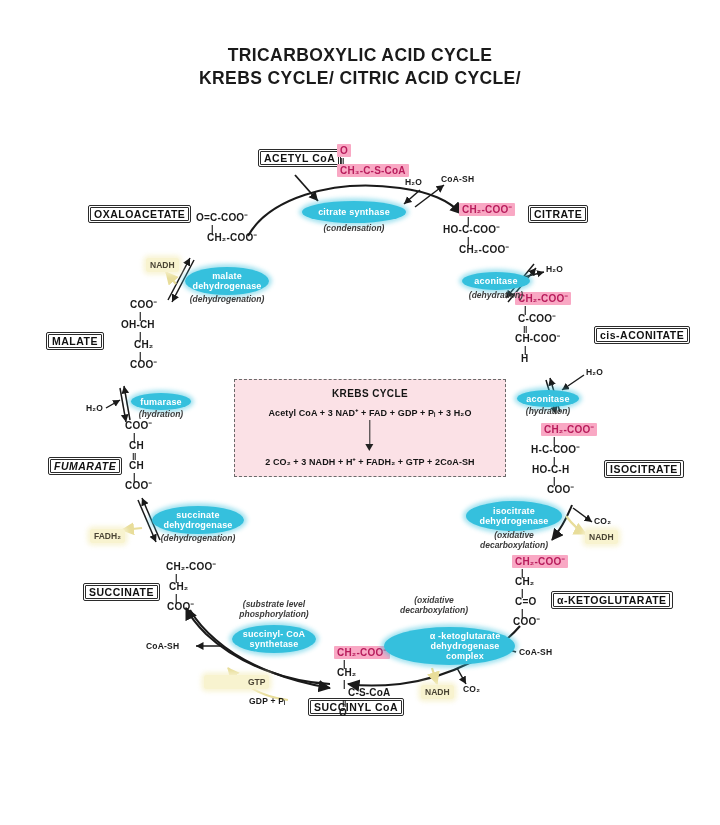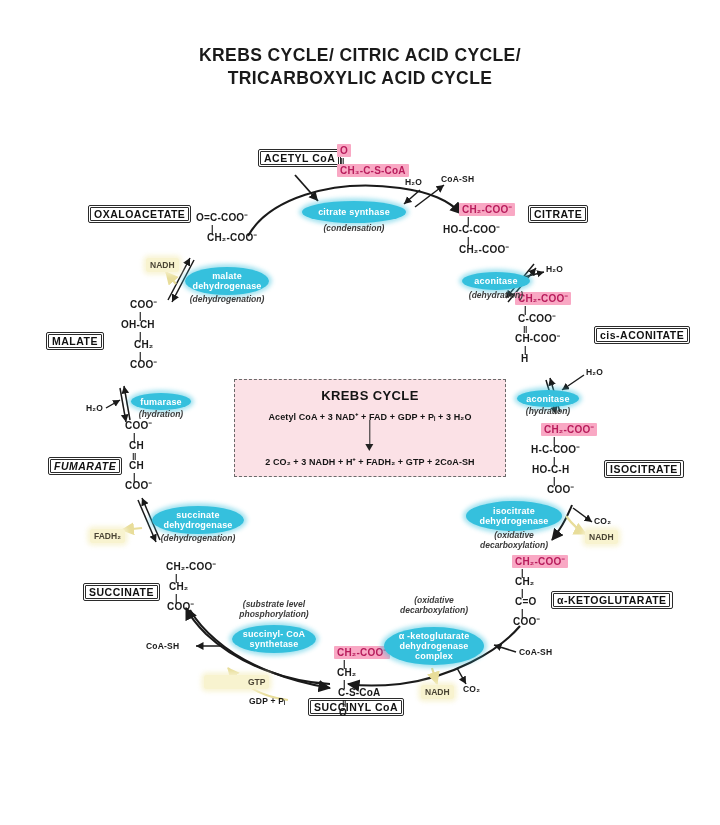--- a/index.html
+++ b/index.html
@@ -132,21 +132,21 @@
     top: 379px;
     width: 272px;
     height: 98px;
     background: #fbe1e6;
     border: 1.6px dashed #6a6a6a;
     box-sizing: border-box;
   }
   .centerbox .cb-title {
     text-align: center;
     font-weight: bold;
-    font-size: 13px;
+    font-size: 10px;
     color: #141414;
     margin-top: 8px;
     letter-spacing: 0.4px;
   }
   .centerbox .cb-eq {
     text-align: center;
     font-weight: bold;
     font-size: 9px;
     color: #141414;
     margin-top: 7px;
@@ -227,22 +227,22 @@
     font-weight: bold;
     letter-spacing: 0.2px;
   }
 </style>
 </head>
 <body>
 
 <div id="canvas">
 
   <div class="title">
+    <div>TRICARBOXYLIC ACID CYCLE</div>
     <div>KREBS CYCLE/ CITRIC ACID CYCLE/</div>
-    <div>TRICARBOXYLIC ACID CYCLE</div>
   </div>
 
   <svg id="arrows" viewBox="0 0 720 825">
     <defs>
       <marker id="ah" markerWidth="7" markerHeight="7" refX="5.5" refY="3" orient="auto">
         <path d="M0,0 L6,3 L0,6 z" fill="#1a1a1a"></path>
       </marker>
       <marker id="ahs" markerWidth="6" markerHeight="6" refX="5" refY="2.6" orient="auto">
         <path d="M0,0 L5,2.6 L0,5.2 z" fill="#1a1a1a"></path>
       </marker>
@@ -361,21 +361,21 @@
     <div class="bond" style="margin-left:9px;">|</div>
     <div class="row" style="margin-left:1px;"><span>COO⁻</span></div>
   </div>
 
   <div class="namebox" style="left:308px; top:698px;">SUCCINYL CoA</div>
   <div class="struct" style="left:334px; top:648px;">
     <div class="row"><span class="hl">CH₂-COO⁻</span></div>
     <div class="bond" style="margin-left:9px;">|</div>
     <div class="row" style="margin-left:3px;"><span>CH₂</span></div>
     <div class="bond" style="margin-left:9px;">|</div>
-    <div class="row" style="margin-left:4px;"><span>C-S-CoA</span></div>
+    <div class="row" style="margin-left:14px;"><span>C-S-CoA</span></div>
     <div class="bond" style="margin-left:8px;">‖</div>
     <div class="row" style="margin-left:5px;"><span>O</span></div>
   </div>
 
   <div class="namebox" style="left:83px; top:583px;">SUCCINATE</div>
   <div class="struct" style="left:166px; top:562px;">
     <div class="row"><span>CH₂-COO⁻</span></div>
     <div class="bond" style="margin-left:9px;">|</div>
     <div class="row" style="margin-left:3px;"><span>CH₂</span></div>
     <div class="bond" style="margin-left:9px;">|</div>
@@ -421,21 +421,21 @@
 
   <div class="enzyme" style="left:466px; top:501px; width:96px; height:30px; flex-direction:column;">
     <span>isocitrate</span>
     <span>dehydrogenase</span>
   </div>
   <div class="enzyme-label" style="left:466px; top:531px; width:96px;">
     <div>(oxidative</div>
     <div>decarboxylation)</div>
   </div>
 
-  <div class="enzyme" style="left:384px; top:627px; width:100px; height:38px; flex-direction:column;">
+  <div class="enzyme" style="left:384px; top:627px; width:100px; height:38px; flex-direction:column;padding-left:31px;">
     <span>α -ketoglutarate</span>
     <span>dehydrogenase</span>
     <span>complex</span>
   </div>
   <div class="enzyme-label" style="left:384px; top:596px; width:100px;">
     <div>(oxidative</div>
     <div>decarboxylation)</div>
   </div>
 
   <div class="enzyme" style="left:232px; top:625px; width:84px; height:28px; flex-direction:column;">

